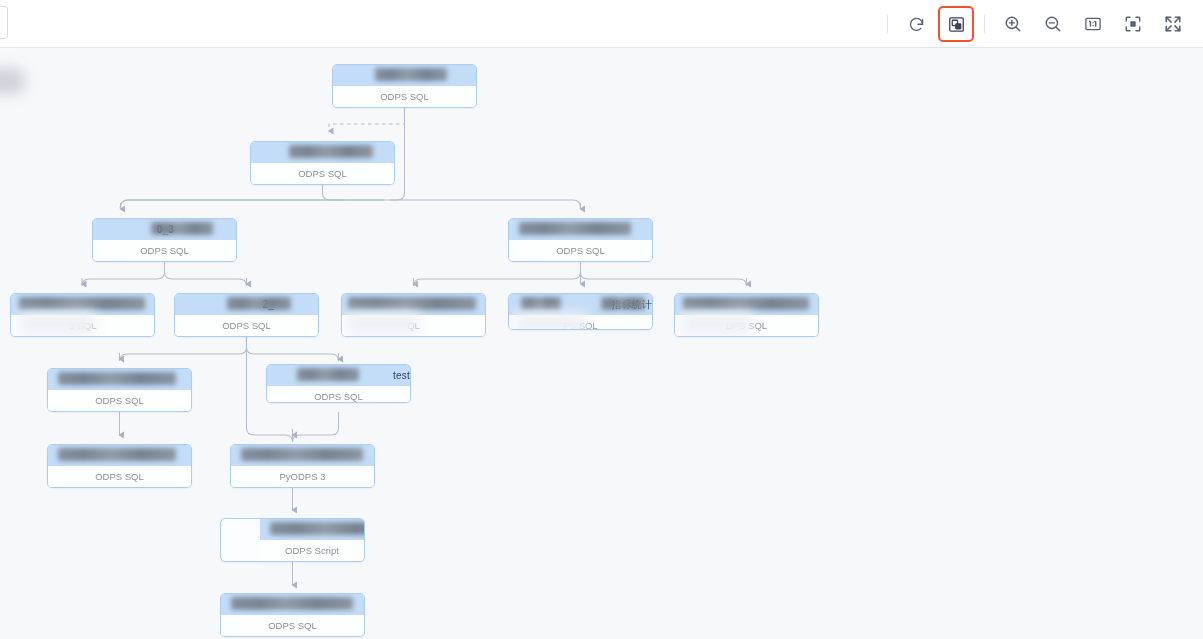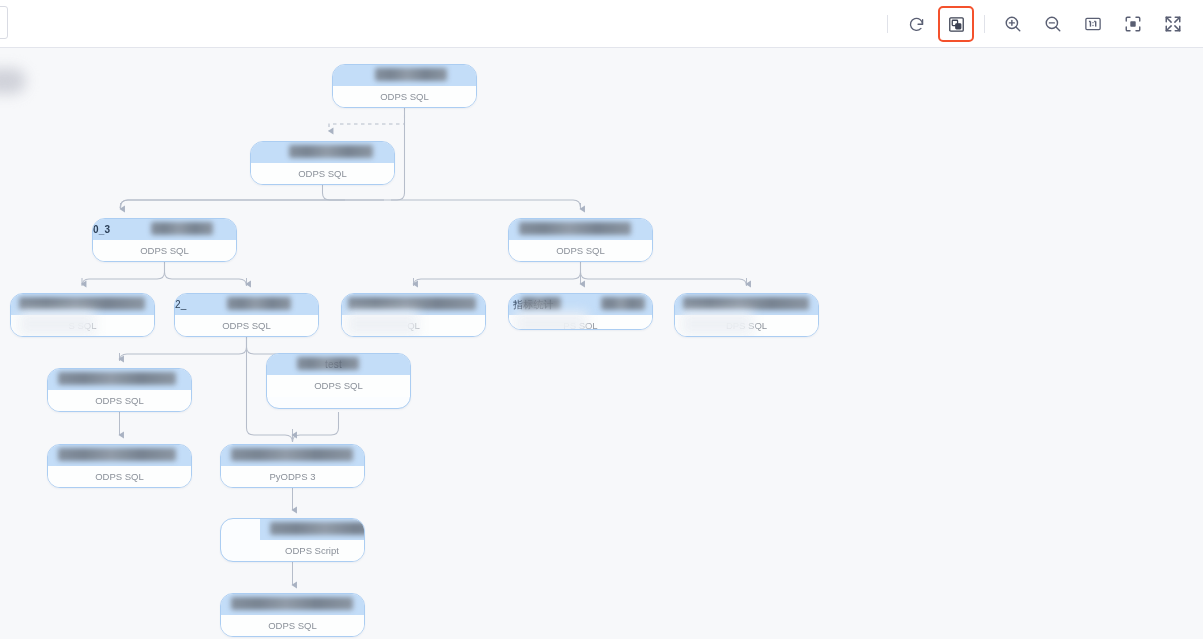--- a/index.html
+++ b/index.html
@@ -45,29 +45,29 @@
 
   
   .ghost-chip{
     position:absolute;left:-16px;top:20px;width:42px;height:26px;border-radius:13px;
     background:#c9cbd4;filter:blur(7px);opacity:.85;
   }
 
   
   .node{
     position:absolute;box-sizing:border-box;
-    border:1px solid #abcdf2;border-radius:13px;
+    border:1px solid #abcdf2;border-radius:5px;
     background:#fbfdff;overflow:hidden;
     box-shadow:0 1px 2px rgba(33,72,120,.06);
   }
   .node .title{
     height:21px;line-height:21px;
     background:#c3ddf8;
     font-size:10px;color:#2b3f57;
-    display:flex;align-items:center;justify-content:flex-start;
+    display:flex;align-items:center;justify-content:flex-end;
     position:relative;overflow:hidden;white-space:nowrap;
   }
   .node .title .txt{position:relative;z-index:2;letter-spacing:.2px;}
   .node .type{
     height:22px;line-height:22px;text-align:center;
     font-size:9.5px;color:#8a9099;background:#fdfefe;
     white-space:nowrap;overflow:hidden;
   }
   
   .blurbar{
@@ -312,37 +312,37 @@
     </div>
 
     <div class="node" style="left:47px;top:320px;width:145px;height:44px;">
       <div class="title">
         <span class="txt"></span>
         <span class="blurbar" style="left:10px;width:118px;"></span>
       </div>
       <div class="type">ODPS SQL</div>
     </div>
 
-    <div class="node" style="left:266px;top:305px;width:145px;height:56px;">
+    <div class="node" style="left:266px;top:316px;width:145px;height:39px;">
       <div class="title">
         <span class="txt" style="margin-left:58px;">test</span>
         <span class="blurbar" style="left:30px;width:62px;"></span>
       </div>
       <div class="type">ODPS SQL</div>
     </div>
 
     <div class="node" style="left:47px;top:396px;width:145px;height:44px;">
       <div class="title">
         <span class="txt"></span>
         <span class="blurbar" style="left:10px;width:118px;"></span>
       </div>
       <div class="type">ODPS SQL</div>
     </div>
 
-    <div class="node" style="left:220px;top:396px;width:145px;height:44px;">
+    <div class="node" style="left:230px;top:396px;width:145px;height:44px;">
       <div class="title">
         <span class="txt"></span>
         <span class="blurbar" style="left:10px;width:122px;"></span>
       </div>
       <div class="type">PyODPS 3</div>
     </div>
 
     <div class="node" style="left:220px;top:470px;width:145px;height:44px;padding-left:39px;">
       <div class="title">
         <span class="txt"></span>

